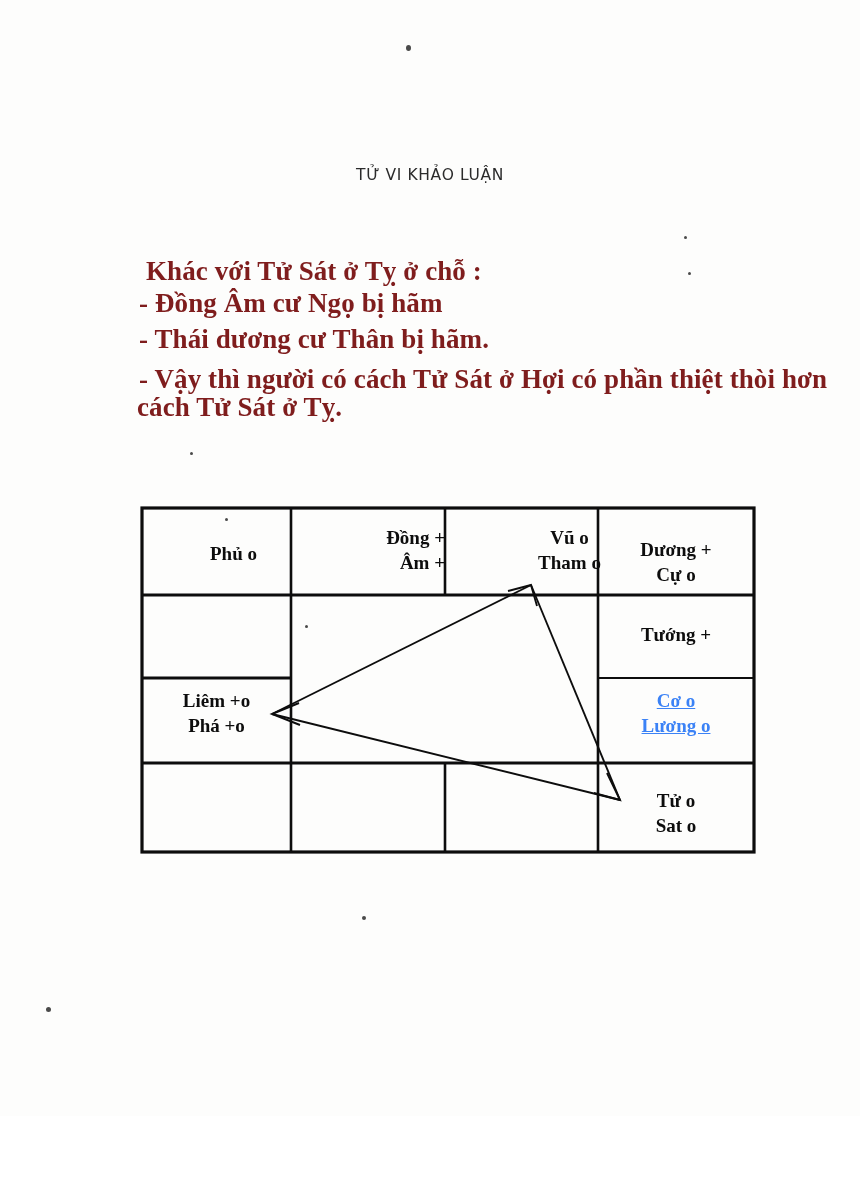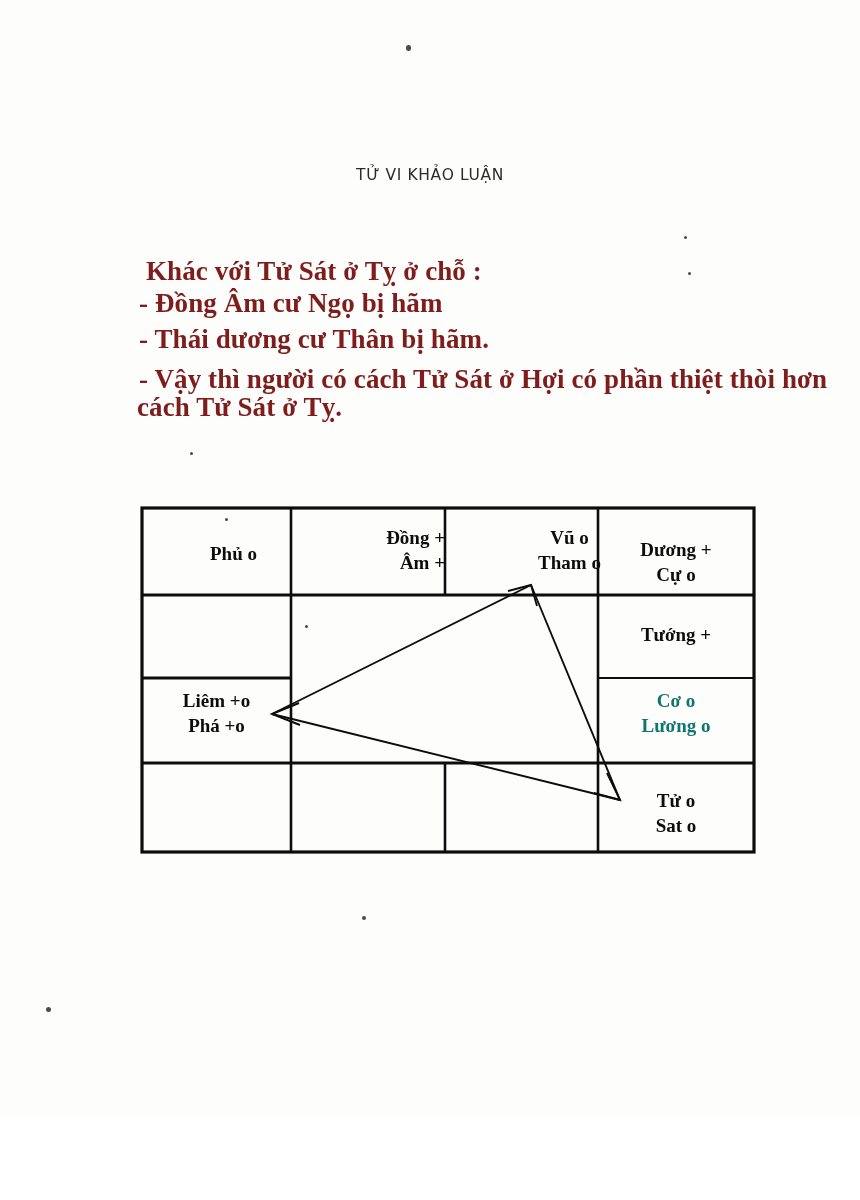--- a/index.html
+++ b/index.html
@@ -76,21 +76,22 @@
   .cell-label {
     position: absolute;
     text-align: center;
     font-size: 19px;
     font-weight: bold;
     color: #0d0d0d;
     line-height: 1.32;
     white-space: nowrap;
   }
   .cell-label.faded {
-    color: #0f766e;
+    color: #3b82f6;
+    text-decoration: underline;
   }
   .cell-label .row-a { display: block; }
   .cell-label .row-b { display: block; }
 
   
   .page-number {
     position: absolute;
     top: 1129px;
     left: 136px;
     font-family: "DejaVu Sans", "Liberation Sans", sans-serif;

